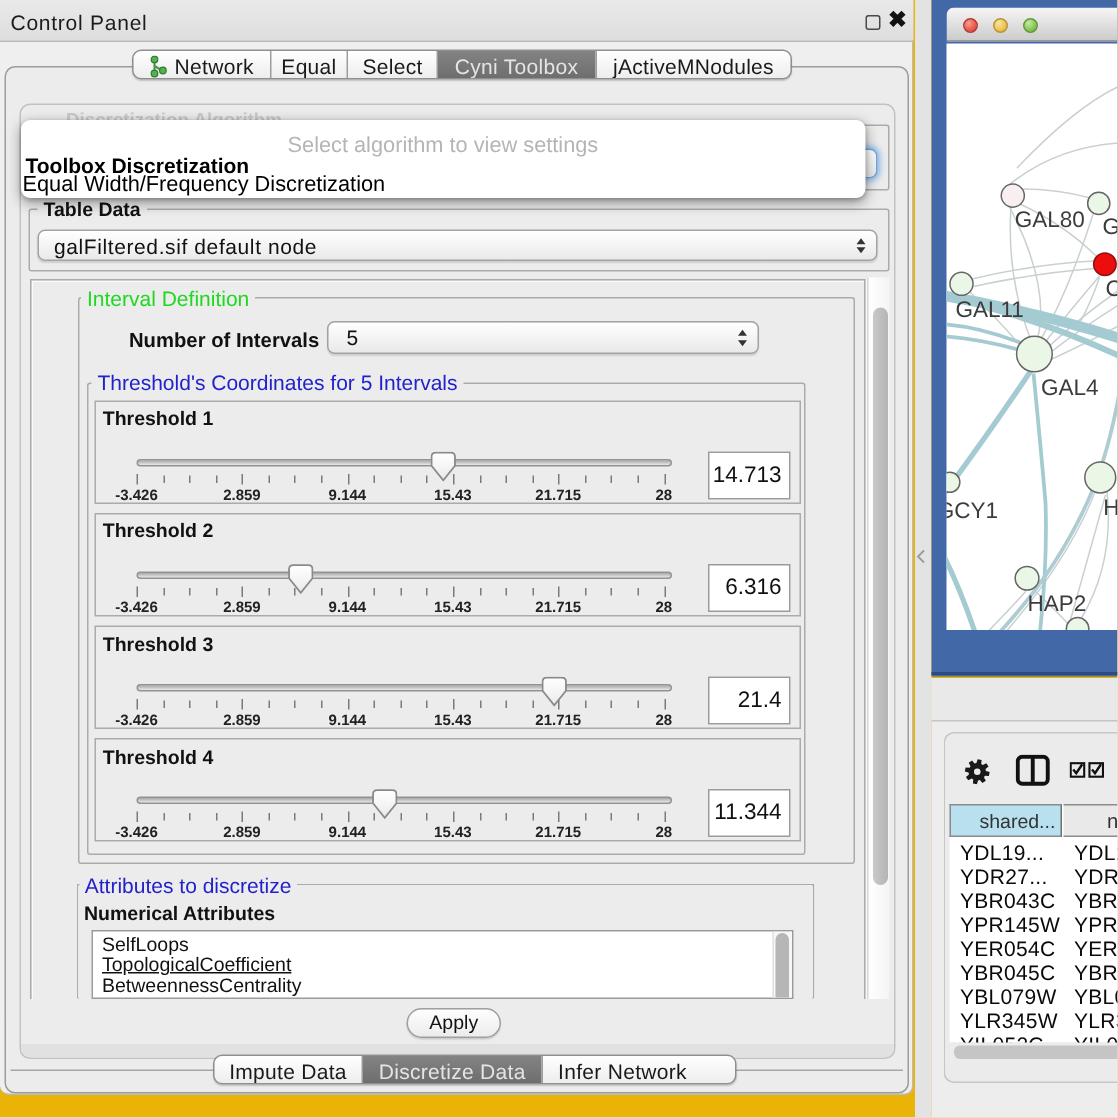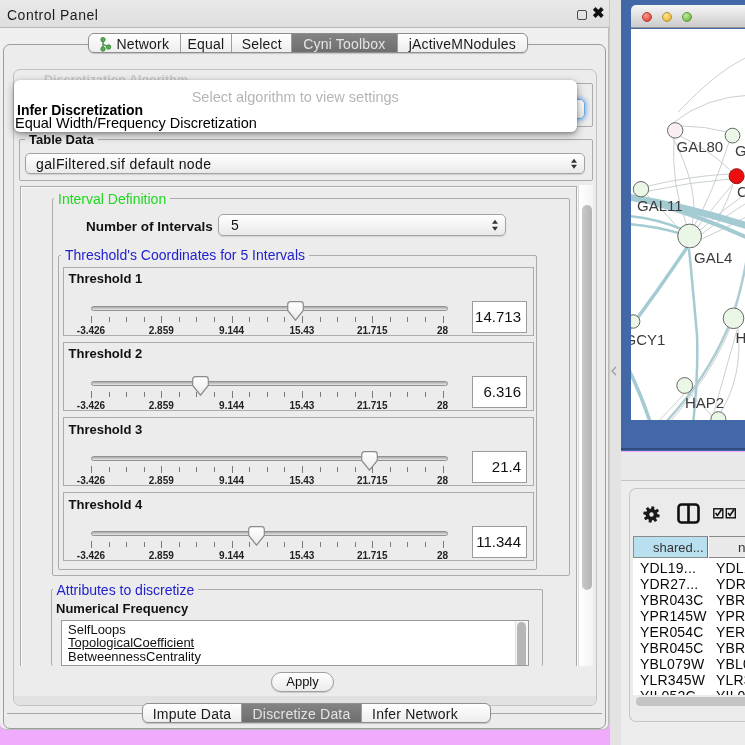--- a/index.html
+++ b/index.html
@@ -1,18 +1,18 @@
 <!DOCTYPE html>
 <html><head>
 <meta charset="utf-8">
 <style>
 * { margin:0; padding:0; box-sizing:border-box; font-family:"Liberation Sans", sans-serif; }
 html,body { width:745px; height:745px; overflow:hidden; background:#ececec; }
 .abs { position:absolute; }
-#stage { position:relative; width:745px; height:745px; background:#f0abfc; }
+#stage { position:relative; width:745px; height:745px; background:#eab308; }
 
 
 #ctrl { left:0; top:0; width:609px; height:730px; background:#efefef;
   border-right:1px solid #bcbcbc; border-bottom:1px solid #bcbcbc; border-radius:0 0 6px 6px; }
 #titlebar { left:0; top:0; width:609px; height:28px; background:linear-gradient(#e9e9e9,#dedede);
   border-bottom:1px solid #b9b9b9; }
 #titlebar .t { position:absolute; left:7px; top:6.5px; font-size:14px; letter-spacing:0.5px; color:#1c1c1c; }
 #ic-float { left:577px; top:10px; width:10px; height:10px; border:1.5px solid #4a4a4a; border-radius:2px; }
 #ic-close { left:592px; top:4px; font-size:15px; font-weight:bold; color:#111; }
 
@@ -365,40 +365,40 @@
             <stop offset="1" stop-color="#e8e8e8"></stop>
           </linearGradient>
         </defs>
     <path d="M 3.5 0.7 L 13.5 0.7 Q 16.3 0.7 16.3 3.5 L 16.3 9.5 L 8.5 19.2 L 0.7 9.5 L 0.7 3.5 Q 0.7 0.7 3.5 0.7 Z" fill="url(#tg3)" stroke="#8a8a8a" stroke-width="1.2"></path>
   </svg>
   <div class="vbox">11.344</div>
 </div>
 
   <div class="abs grp" id="grp-att"></div>
   <div class="grptitle" id="grp-att-title">Attributes to discretize</div>
-  <div class="abs" id="lbl-numattr">Numerical Frequency</div>
+  <div class="abs" id="lbl-numattr">Numerical Attributes</div>
   <div class="abs" id="attlist">
     <div class="it" style="top:1px;">SelfLoops</div>
     <div class="it" style="top:14px;text-decoration:underline;">TopologicalCoefficient</div>
     <div class="it" style="top:27.5px;">BetweennessCentrality</div>
     <div class="sbt"></div>
       <div class="sth"></div>
   </div>
 
   <div class="abs" id="apply">Apply</div>
 
   <div class="abs seg" id="bottabs">
     <div class="s" style="width:98px;">Impute Data</div>
     <div class="s sel" style="width:120px;">Discretize Data</div>
     <div class="s" style="width:107px;">Infer Network</div>
   </div>
 
   <div class="abs" id="popup">
     <div class="p1">Select algorithm to view settings</div>
-    <div class="p2">Infer Discretization</div>
+    <div class="p2">Toolbox Discretization</div>
     <div class="p3">Equal Width/Frequency Discretization</div>
   </div>
 
   <div class="abs" id="gapcol"></div>
   <svg class="abs" style="left:610px; top:366px;" width="8" height="10" viewBox="0 0 8 10">
       <path d="M 6 1 L 2 5 L 6 9" fill="none" stroke="#9a9a9a" stroke-width="1.2"></path>
     </svg>
   <div class="abs" id="netframe"></div>
   <div class="abs" style="left:621px; top:448px; width:124px; height:2px; background:#2e4c7e;"></div>
   <div class="abs" id="nettitle">

